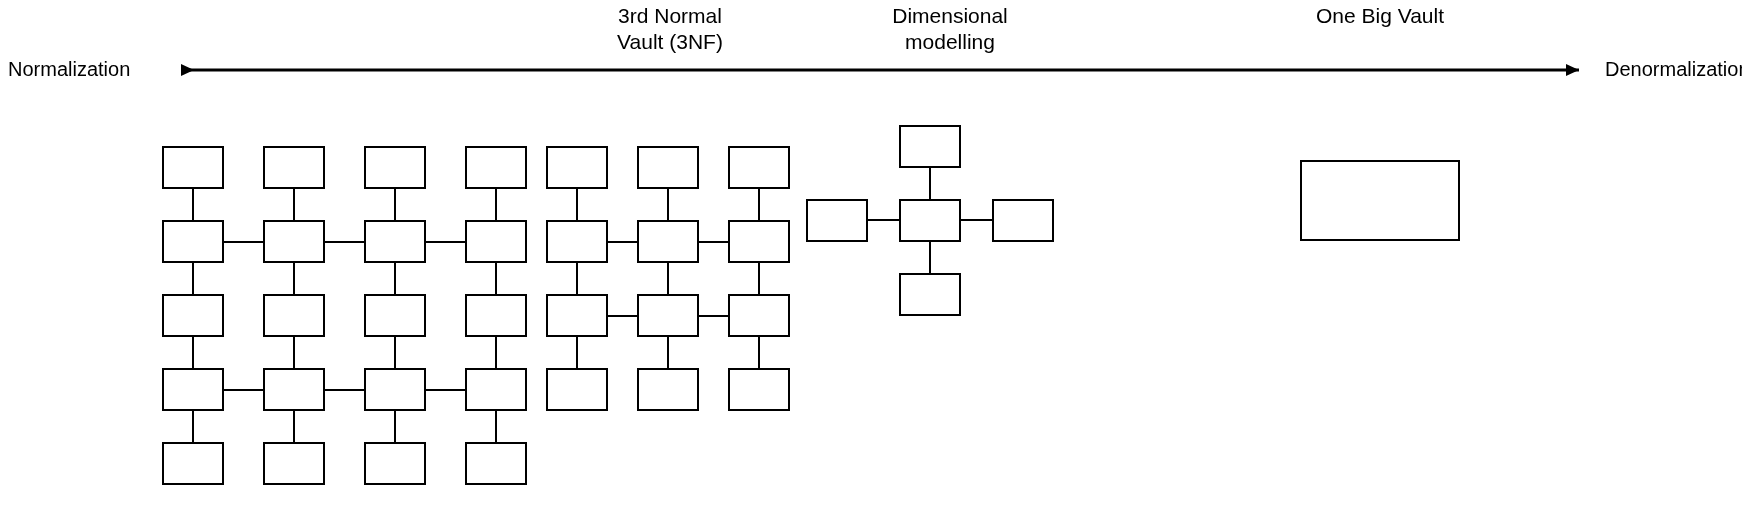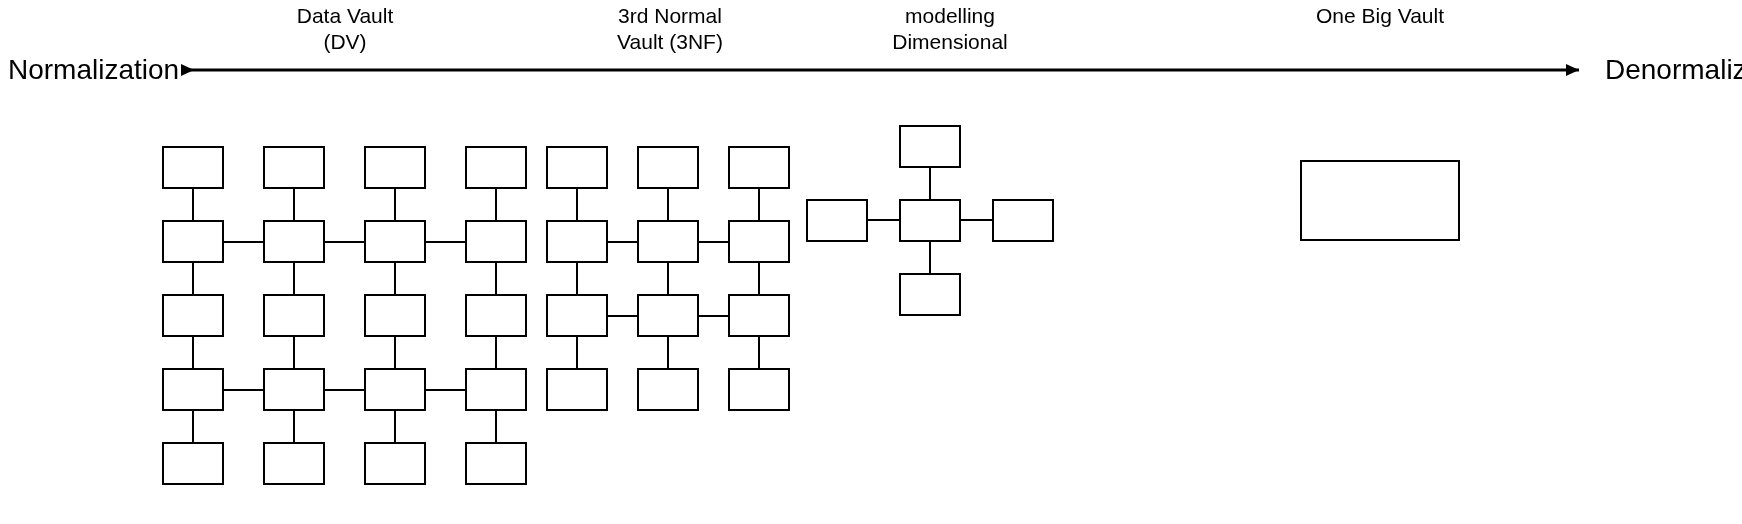--- a/index.html
+++ b/index.html
@@ -14,21 +14,21 @@
   #canvas {
     position: relative;
     width: 1742px;
     height: 524px;
     background: #ffffff;
     overflow: hidden;
   }
   
   .end-label {
     position: absolute;
-    font-size: 28px;
+    font-size: 20px;
     line-height: 25px;
     color: #000;
     white-space: nowrap;
   }
   #label-normalization { left: 8px;  top: 57px; }
   #label-denormalization { left: 1605px; top: 57px; }
 
   .col-label {
     position: absolute;
     font-size: 21px;
@@ -65,33 +65,29 @@
 </style>
 </head>
 <body>
 
 <div id="canvas">
 
   <div class="end-label" id="label-normalization">Normalization</div>
 
   <div class="end-label" id="label-denormalization">Denormalization</div>
 
-  <div class="col-label" id="label-dv">
-    <div>Data Vault</div>
-    <div>(DV)</div>
-  </div>
 
   <div class="col-label" id="label-3nf">
     <div>3rd Normal</div>
     <div>Vault (3NF)</div>
   </div>
 
   <div class="col-label" id="label-dim">
+    <div>Dimensional</div>
     <div>modelling</div>
-    <div>Dimensional</div>
   </div>
 
   <div class="col-label" id="label-obt">
     <div>One Big Vault</div>
   </div>
 
   <svg id="spectrum-arrow" viewBox="0 0 1430 40">
     <defs>
       <marker id="arrowLeft" markerWidth="14" markerHeight="12" refX="13" refY="6" orient="auto-start-reverse" markerUnits="userSpaceOnUse">
         <path d="M13,0 L0,6 L13,12 z" fill="#000000"></path>

